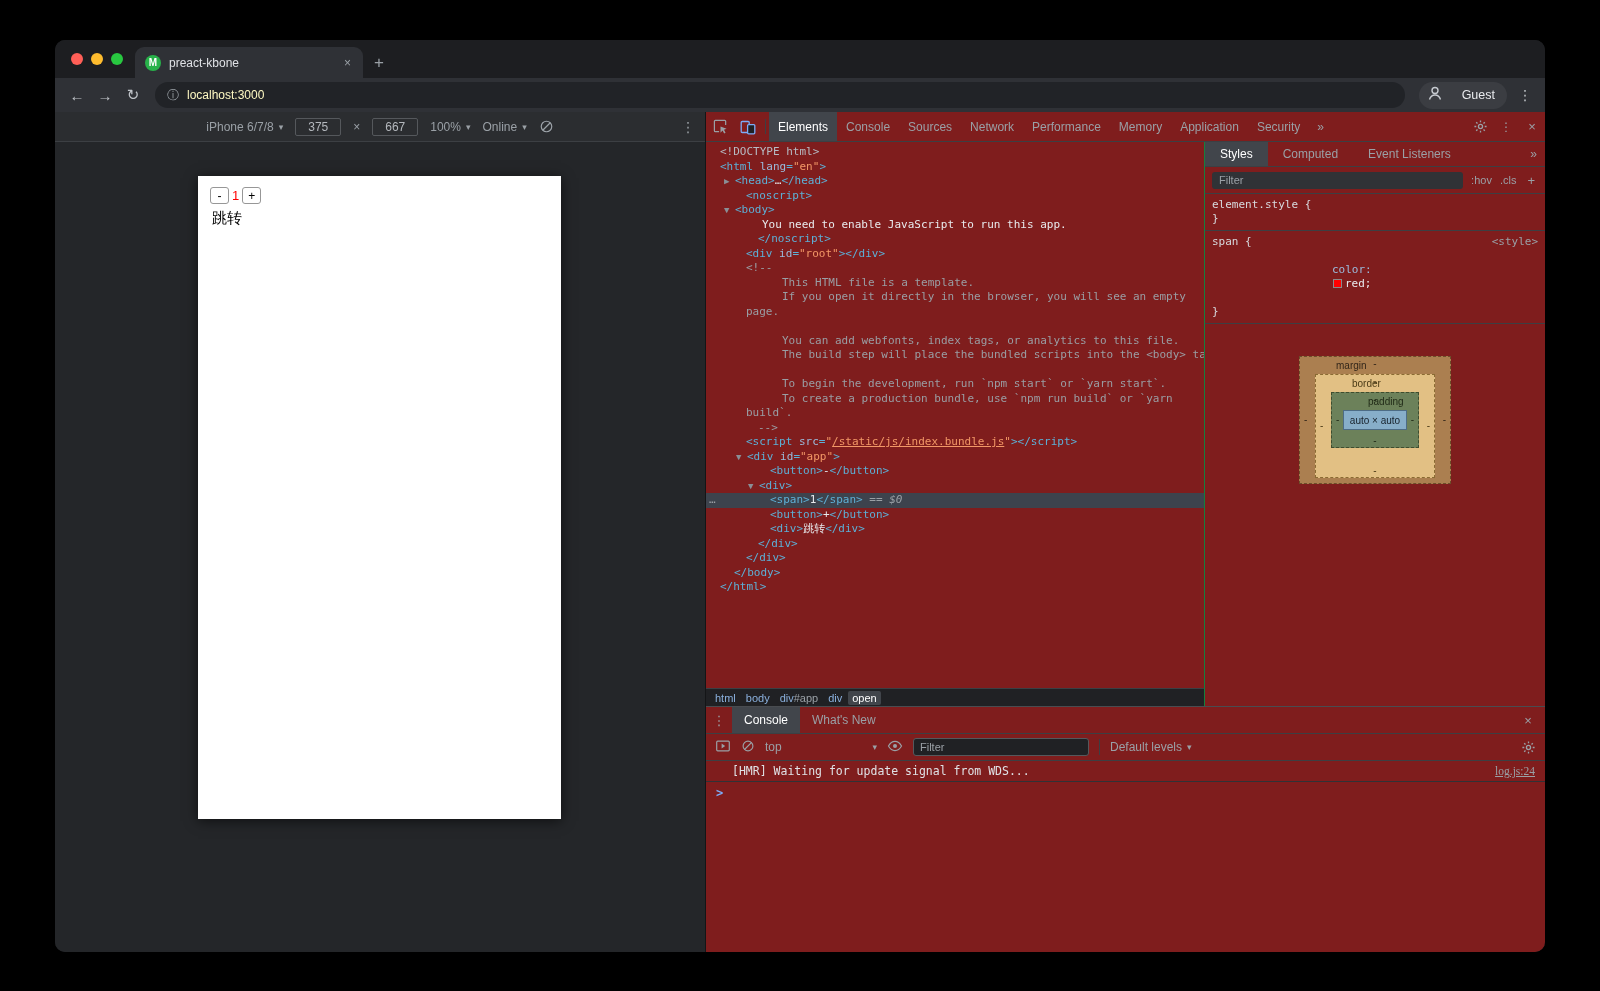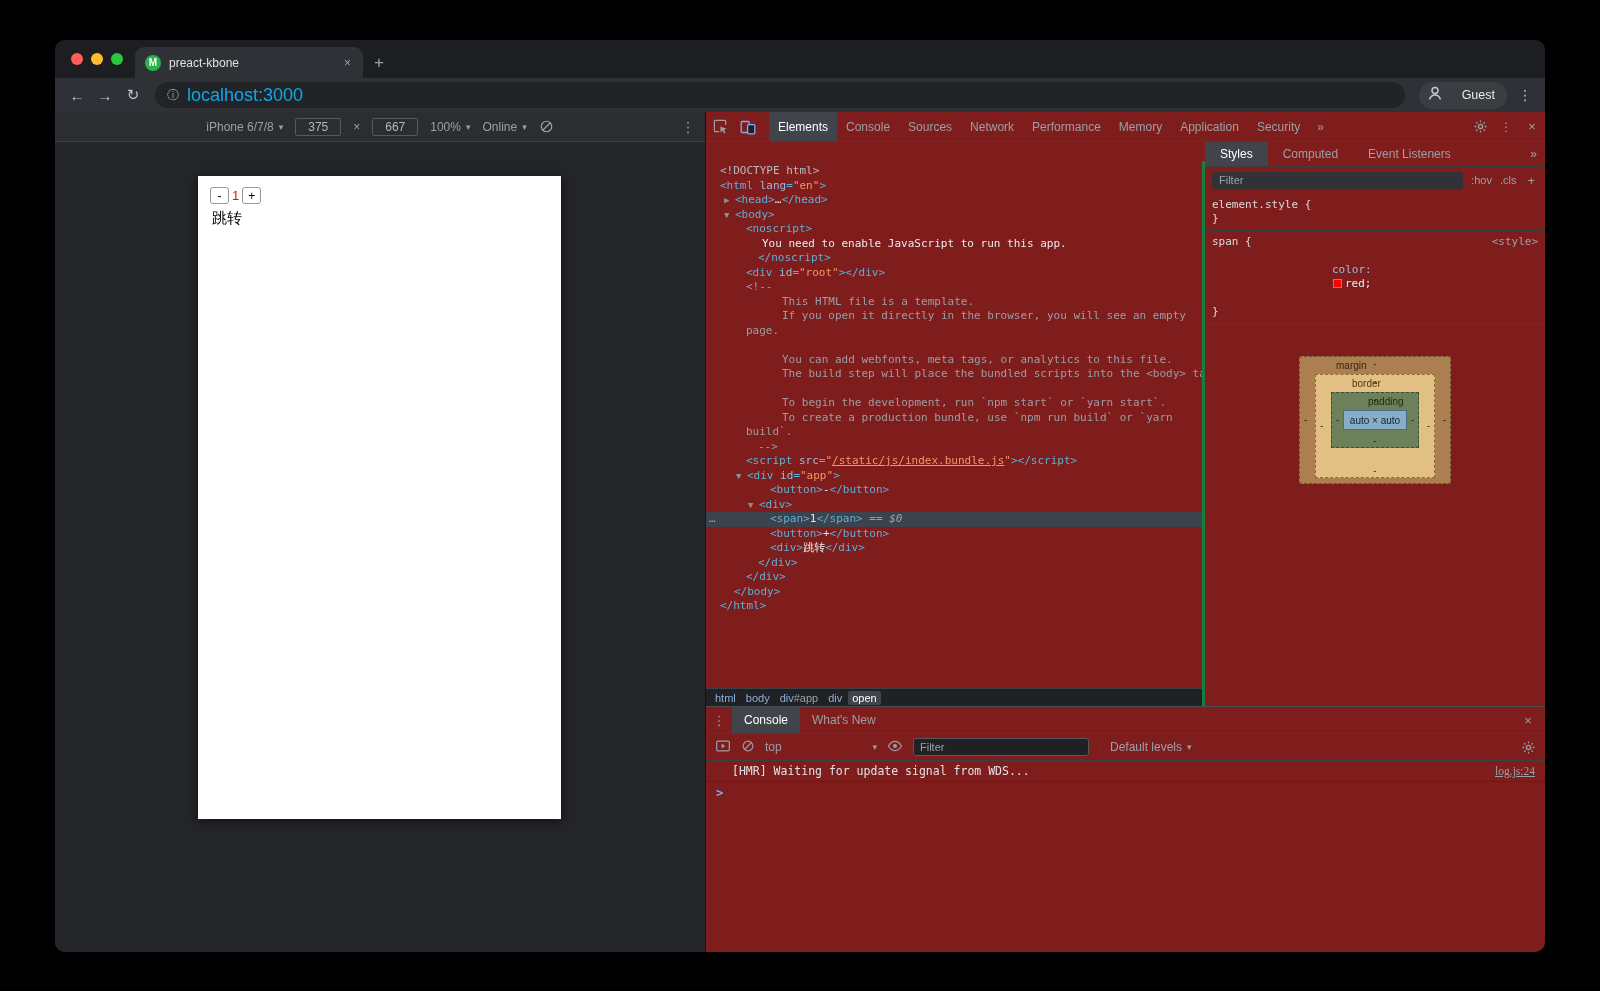--- a/index.html
+++ b/index.html
@@ -22,21 +22,21 @@
   .newtab { width:32px; height:31px; display:flex; align-items:center; justify-content:center;
     color:#9aa0a6; font-size:17px; }
 
   
   .toolbar { height:34px; flex:none; background:#2f3136; display:flex; align-items:center; padding:0 8px; }
   .navbtn { width:28px; height:28px; display:flex; align-items:center; justify-content:center;
     color:#c0c4c9; font-size:15px; }
   .omnibox { flex:1; height:26px; margin:0 8px; background:#212327; border-radius:13px;
     display:flex; align-items:center; gap:8px; padding:0 12px; }
   .info-icon { color:#9aa0a6; font-size:12px; }
-  .url { color:#0ea5e9; font-size:18px; }
+  .url { color:#fef9c3; font-size:12px; }
   .guest { height:27px; border-radius:14px; background:#3b3d42; display:flex; align-items:center;
     gap:6px; padding:0 12px 0 7px; margin:0 6px; }
   .guest-label { color:#e8eaed; font-size:12.5px;margin-left:12px; }
   .kebab { width:24px; display:flex; align-items:center; justify-content:center; color:#c0c4c9; font-size:14px; }
 
   
   .content { flex:1; display:flex; min-height:0; }
 
   
   .page-pane { width:650px; flex:none; display:flex; flex-direction:column; background:#242629; }
@@ -69,21 +69,21 @@
   .vsep { width:1px; background:#3c3f43; margin:7px 3px; }
   .dt-tabs { display:flex; align-items:stretch; }
   .dt-tab { padding:0 9px; display:flex; align-items:center; white-space:nowrap; }
   .dt-tab.sel { background:#41454b; color:#fff; }
   .dt-more { display:flex; align-items:center; padding:0 8px; }
   .dt-right { margin-left:auto; display:flex; align-items:center; }
   .dt-right .icon-btn { width:26px; }
   .x-icon { font-size:13px; color:#9aa0a6; }
 
   .dt-main { flex:1; display:flex; min-height:0; }
-  .elements-pane { flex:1; min-width:0; display:flex; flex-direction:column; border-right:3px solid #15803d;margin-top:19px; }
+  .elements-pane { flex:1; min-width:0; display:flex; flex-direction:column; border-right:1px solid #15803d; }
   .tree { flex:1; overflow:hidden; padding-top:3px; font-family:"DejaVu Sans Mono",monospace;
     font-size:11px; line-height:14.5px; color:#e8eaed; }
   .line { white-space:pre; position:relative; }
   .line.sel { background:#3d434d; }
   .gutter { position:absolute; left:3px; color:#9aa0a6; }
   .tk-t { color:#5db0d7; } .tk-n { color:#9bbbdc; }
   .tk-v { color:#f29766; } .tk-l { color:#f29766; text-decoration:underline; }
   .tk-c { color:#9a9ea4; } .tk-x { color:#e8eaed; }
   .tk-d { color:#b6bcc4; } .tk-e { color:#9aa0a6; font-style:italic; }
   .tk-a { color:#8a8f96; font-size:9px; display:inline-block; width:11px; }
@@ -270,31 +270,31 @@
           <span class="icon-btn x-icon">×</span>
         </div>
       </div>
 
       <div class="dt-main">
         <div class="elements-pane">
           <div class="tree">
               <div class="line" style="padding-left: 14px;"><span class="tk-d">&lt;!DOCTYPE html&gt;</span></div>
               <div class="line" style="padding-left: 14px;"><span class="tk-t">&lt;html</span><span class="tk-n"> lang</span><span class="tk-t">=</span><span class="tk-v">"en"</span><span class="tk-t">&gt;</span></div>
               <div class="line" style="padding-left: 18px;"><span class="tk-a">▶</span><span class="tk-t">&lt;head&gt;</span><span class="tk-x">…</span><span class="tk-t">&lt;/head&gt;</span></div>
+              <div class="line" style="padding-left: 40px;"><span class="tk-t">&lt;noscript&gt;</span></div>
               <div class="line" style="padding-left: 18px;"><span class="tk-a">▼</span><span class="tk-t">&lt;body&gt;</span></div>
-              <div class="line" style="padding-left: 40px;"><span class="tk-t">&lt;noscript&gt;</span></div>
               <div class="line" style="padding-left: 56px;"><span class="tk-x">You need to enable JavaScript to run this app.</span></div>
               <div class="line" style="padding-left: 52px;"><span class="tk-t">&lt;/noscript&gt;</span></div>
               <div class="line" style="padding-left: 40px;"><span class="tk-t">&lt;div</span><span class="tk-n"> id</span><span class="tk-t">=</span><span class="tk-v">"root"</span><span class="tk-t">&gt;&lt;/div&gt;</span></div>
               <div class="line" style="padding-left: 40px;"><span class="tk-c">&lt;!--</span></div>
               <div class="line" style="padding-left: 76px;"><span class="tk-c">This HTML file is a template.</span></div>
               <div class="line" style="padding-left: 76px;"><span class="tk-c">If you open it directly in the browser, you will see an empty</span></div>
               <div class="line" style="padding-left: 40px;"><span class="tk-c">page.</span></div>
               <div class="line" style="padding-left: 14px;"><span class="tk-x">&nbsp;</span></div>
-              <div class="line" style="padding-left: 76px;"><span class="tk-c">You can add webfonts, meta tags, or analytics to this file.</span></div>
+              <div class="line" style="padding-left: 76px;"><span class="tk-c">You can add webfonts, index tags, or analytics to this file.</span></div>
               <div class="line" style="padding-left: 76px;"><span class="tk-c">The build step will place the bundled scripts into the &lt;body&gt; tag.</span></div>
               <div class="line" style="padding-left: 14px;"><span class="tk-x">&nbsp;</span></div>
               <div class="line" style="padding-left: 76px;"><span class="tk-c">To begin the development, run `npm start` or `yarn start`.</span></div>
               <div class="line" style="padding-left: 76px;"><span class="tk-c">To create a production bundle, use `npm run build` or `yarn</span></div>
               <div class="line" style="padding-left: 40px;"><span class="tk-c">build`.</span></div>
               <div class="line" style="padding-left: 52px;"><span class="tk-c">--&gt;</span></div>
               <div class="line" style="padding-left: 40px;"><span class="tk-t">&lt;script</span><span class="tk-n"> src</span><span class="tk-t">=</span><span class="tk-v">"</span><span class="tk-l">/static/js/index.bundle.js</span><span class="tk-v">"</span><span class="tk-t">&gt;&lt;/script&gt;</span></div>
               <div class="line" style="padding-left: 30px;"><span class="tk-a">▼</span><span class="tk-t">&lt;div</span><span class="tk-n"> id</span><span class="tk-t">=</span><span class="tk-v">"app"</span><span class="tk-t">&gt;</span></div>
               <div class="line" style="padding-left: 64px;"><span class="tk-t">&lt;button&gt;</span><span class="tk-x">-</span><span class="tk-t">&lt;/button&gt;</span></div>
               <div class="line" style="padding-left: 42px;"><span class="tk-a">▼</span><span class="tk-t">&lt;div&gt;</span></div>

